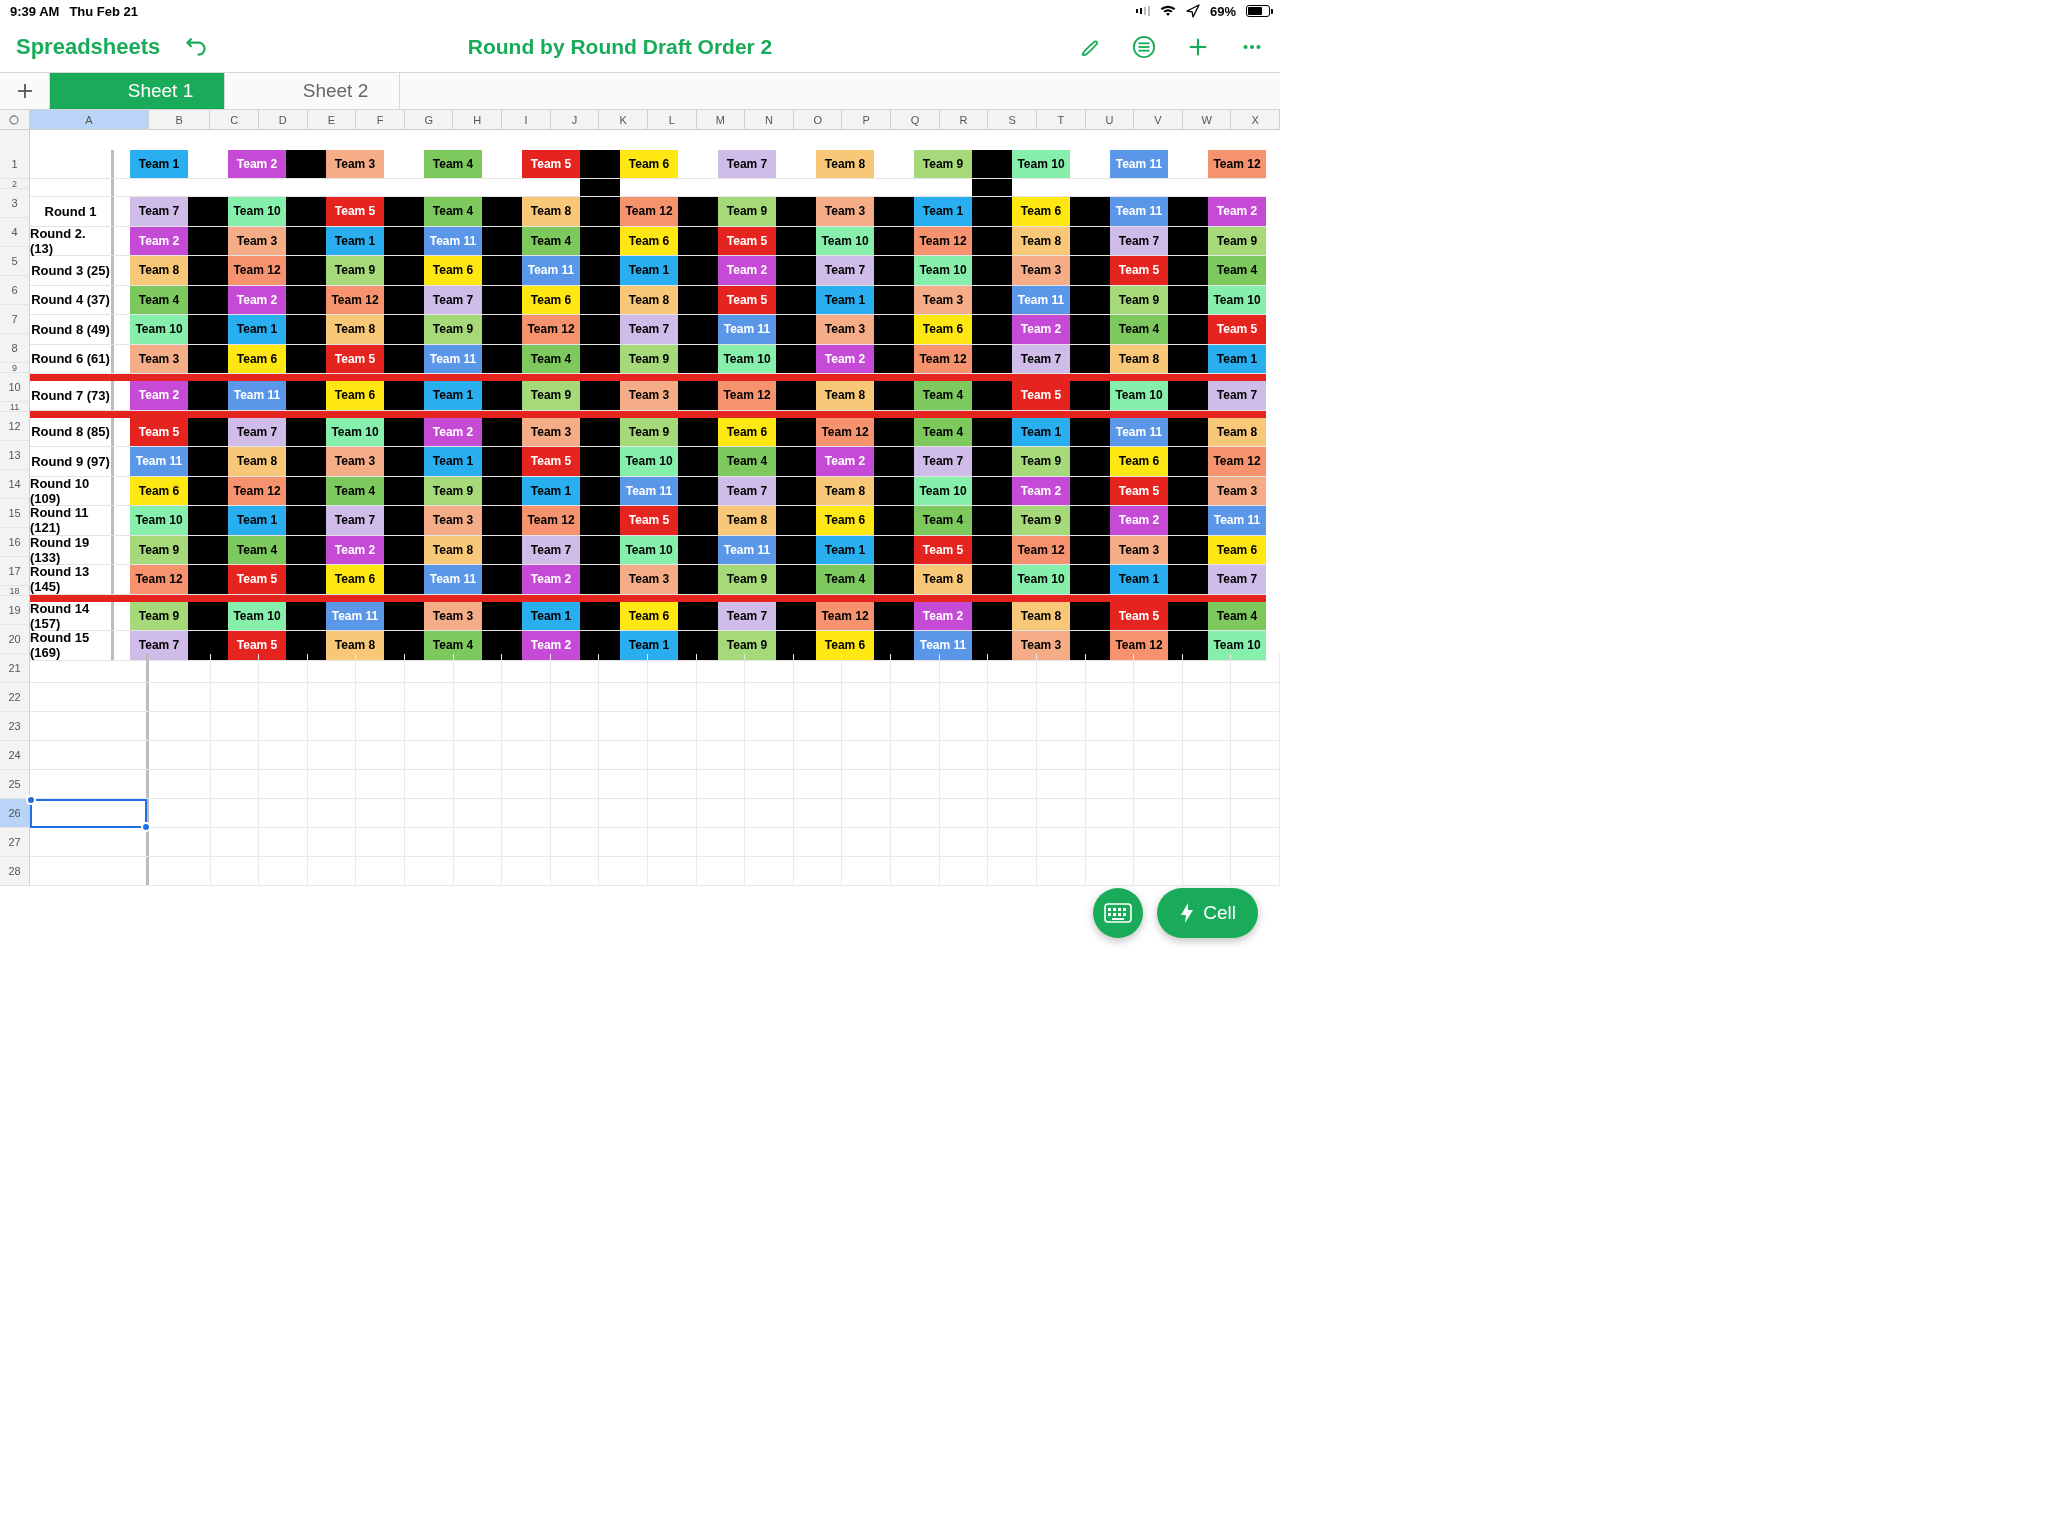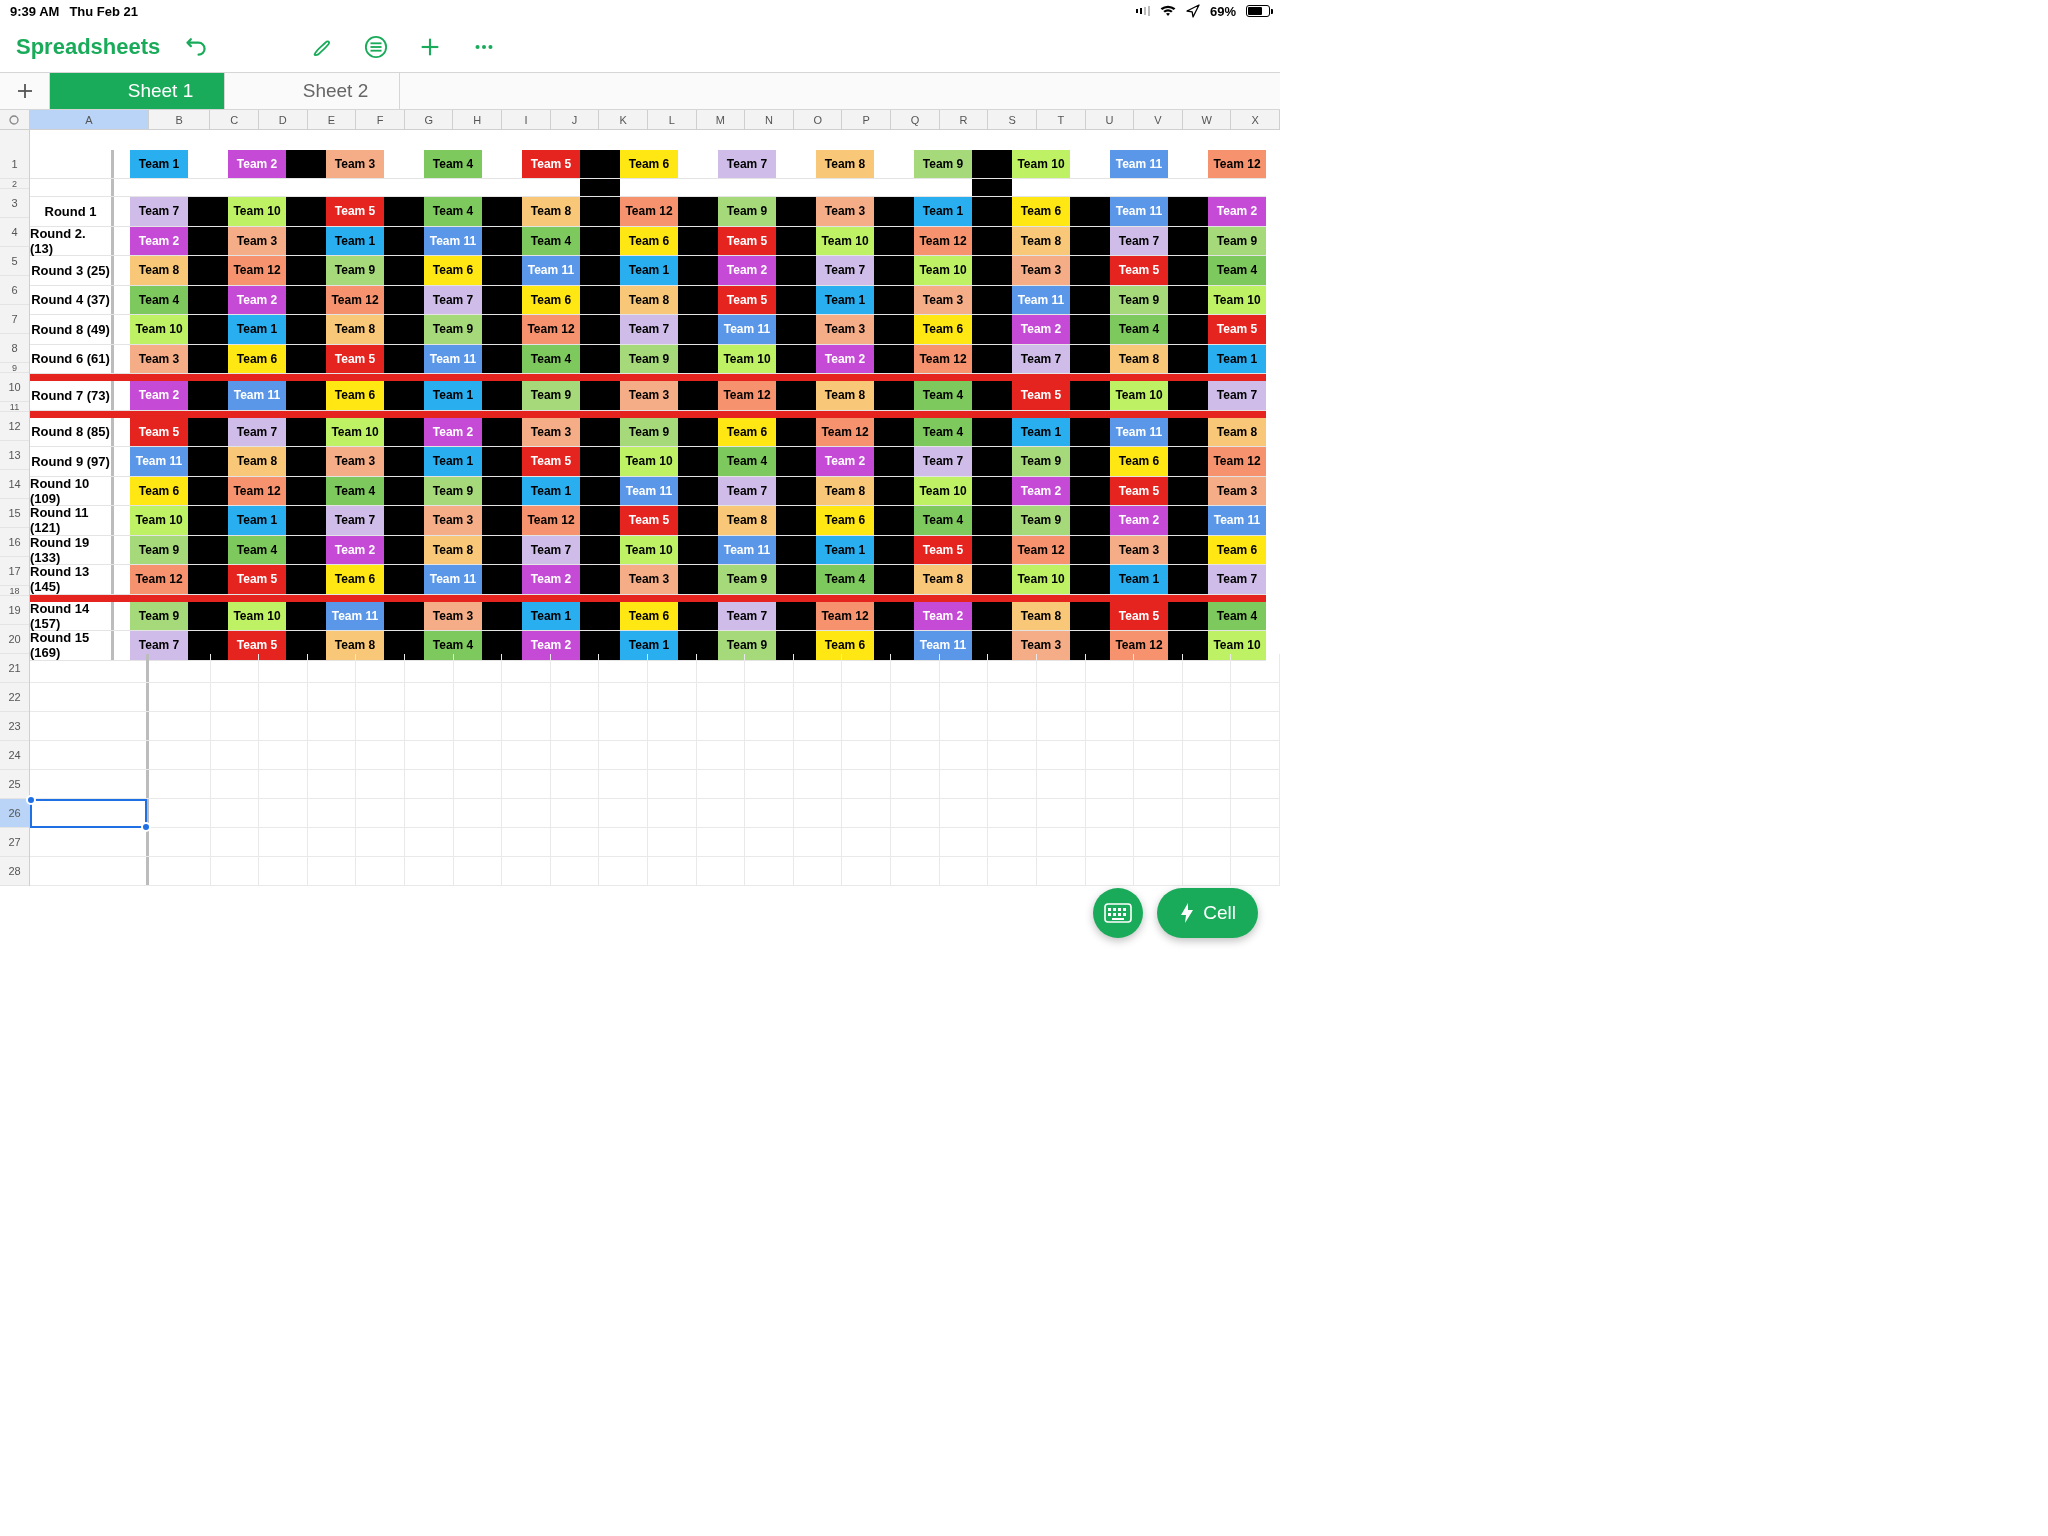--- a/index.html
+++ b/index.html
@@ -71,21 +71,21 @@
   .tm{flex:0 0 58px;display:flex;align-items:center;justify-content:center;font-size:12px;font-weight:700;color:#000;}
   .blk{flex:0 0 40px;background:#000;}
   .gap{flex:0 0 40px;background:#fff;}
   .hdr .rname{background:#fff;}
   .hdr .tm{font-weight:700;}
   .red-bar{height:7px;background:#e52420;}
   
   .t1{background:#29aef0;} .t2{background:#c54ad6;color:#fff;} .t3{background:#f5ad87;}
   .t4{background:#7ec95e;} .t5{background:#e52420;color:#fff;} .t6{background:#ffe713;}
   .t7{background:#cfbce9;} .t8{background:#f8c777;} .t9{background:#a6d97a;}
-  .t10{background:#bef264;text-align:right;} .t11{background:#5a97e8;color:#fff;} .t12{background:#f6926d;}
+  .t10{background:#86efac;text-align:right;} .t11{background:#5a97e8;color:#fff;} .t12{background:#f6926d;}
 
   
   .sel-box{position:absolute;border:2.5px solid #1f6fe5;background:rgba(255,255,255,0);pointer-events:none;}
   .sel-dot{width:10px;height:10px;background:#1f6fe5;border:2px solid #fff;border-radius:50%;position:absolute;}
   
   .fabs{position:absolute;right:22px;bottom:22px;display:flex;gap:14px;}
   .fab{height:50px;border-radius:25px;background:#1aab5a;color:#fff;display:flex;align-items:center;justify-content:center;box-shadow:0 3px 8px rgba(0,0,0,.25);}
   .fab.round{width:50px;}
   .fab.pill{padding:0 22px;gap:8px;font-size:19px;}
 </style>
@@ -123,20 +123,21 @@
 
 <div class="toolbar">
   <div class="tb-left">
     <span class="back">Spreadsheets</span>
     <span class="ic undo-ic">
       <svg width="28" height="24" viewBox="0 0 28 24">
           <path d="M4 10 L8 6 M4 10 L8 14 M4 10 H17 A7 7 0 0 1 17 24" fill="none" stroke="#1aab5a" stroke-width="2.6" stroke-linecap="round" transform="translate(0,-3)"></path>
         </svg>
     </span>
   </div>
+  <div class="tb-center">Round by Round Draft Order 2</div>
   <div class="tb-right">
     <span class="ic">
       <svg width="26" height="26" viewBox="0 0 26 26">
           <path d="M5 21 C7 16 12 13 17 8 C19 6 22 7 20 10 C15 16 12 18 9 21 C7 22 5 22 5 21 Z" fill="none" stroke="#1aab5a" stroke-width="2"></path>
         </svg>
     </span>
     <span class="ic">
       <svg width="26" height="26" viewBox="0 0 26 26">
           <circle cx="13" cy="13" r="11" fill="none" stroke="#1aab5a" stroke-width="2"></circle>
           <line x1="7" y1="9" x2="19" y2="9" stroke="#1aab5a" stroke-width="2"></line>

